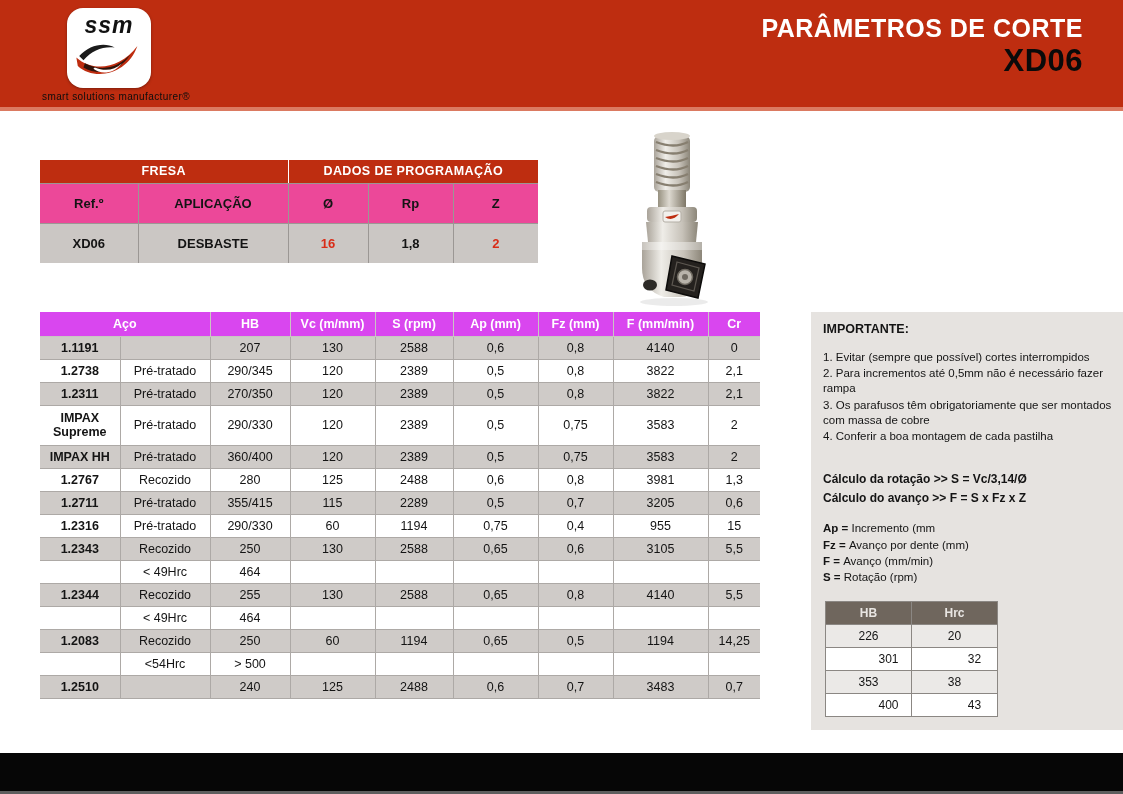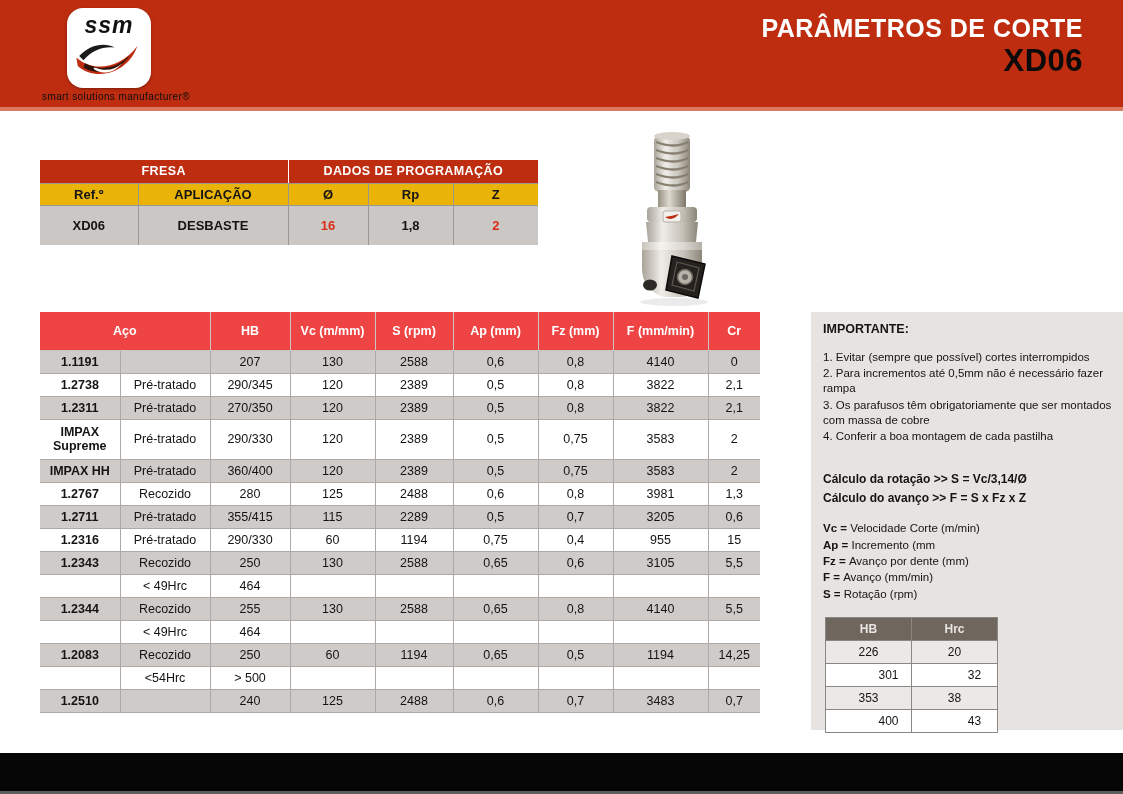--- a/index.html
+++ b/index.html
@@ -23,31 +23,31 @@
   .doc-model { color:#0a0a0a; font-weight:bold; font-size:31px; letter-spacing:.5px; line-height:1.15; }
 
   
   .params { position:absolute; left:40px; top:160px; border-collapse:collapse; table-layout:fixed; }
   .params td { text-align:center; vertical-align:middle; border:1px solid #9B9794; font-size:13px; }
   .params tr:first-child td { border-top:none; }
   .params td:first-child { border-left:none; }
   .params tr:last-child td { border-bottom:none; }
   .params td:last-child { border-right:none; }
   .params .grp { background:#BE2D10; color:#ffffff; font-weight:bold; height:23px; font-size:12.5px; letter-spacing:.4px; border-color:#ffffff; border-bottom:1px solid #9B9794;}
-  .params .hdr { height:22px; font-weight:bold; background:#eab308; }
+  .params .hdr { height:40px; font-weight:bold; background:#ec4899; }
   .params .val { height:40px; font-weight:bold; background:#CBC7C4; }
   .params .red { color:#D92C17; }
 
   
   .tool { position:absolute; left:600px; top:122px; }
 
   
   .main-table { position:absolute; left:40px; top:312px; border-collapse:collapse; table-layout:fixed; width:720px; }
   .main-table td { border:1px solid #ADA9A6; text-align:center; vertical-align:middle; font-size:12.5px; height:23px; padding:1px 2px; }
-  .main-table thead td { background:#ef4444; color:#ffffff; font-weight:bold; height:38px; border-color:#C9C5C2; border-top:none; }
+  .main-table thead td { background:#d946ef; color:#ffffff; font-weight:bold; height:24px; border-color:#C9C5C2; border-top:none; }
   .main-table td:first-child { border-left:none; }
   .main-table td:last-child { border-right:none; }
   .main-table tr.white td { background:#ffffff; }
   .main-table tr.gray td { background:#CFCBC8; }
   .main-table tr.tall td { height:40px; }
   .main-table td.bold { font-weight:bold; }
 
   
   .info-panel { position:absolute; left:811px; top:312px; width:317px; height:418px; background:#E6E3E0; padding:10px 12px; }
   .info-title { font-size:12.5px; font-weight:bold; margin-bottom:14px; }
@@ -360,21 +360,20 @@
   <div class="note">2.  Para incrementos até 0,5mm não é necessário fazer rampa</div>
   <div class="note">3.  Os parafusos têm obrigatoriamente que ser montados com massa de cobre</div>
   <div class="note">4.  Conferir a boa montagem de cada pastilha</div>
 
   <div class="formulas">
     <div class="formula"><span>Cálculo da rotação</span><span> &gt;&gt; S = Vc/3,14/Ø</span></div>
     <div class="formula"><span>Cálculo do avanço</span><span> &gt;&gt; F = S x Fz x Z</span></div>
   </div>
 
   <div class="legend">
-    <div class="legend-line"><b>Vc = </b><span> Velocidade Corte (m/min)</span></div>
     <div class="legend-line"><b>Ap = </b><span> Incremento (mm</span></div>
     <div class="legend-line"><b>Fz = </b><span> Avanço por dente  (mm)</span></div>
     <div class="legend-line"><b>F = </b><span>Avanço (mm/min)</span></div>
     <div class="legend-line"><b>S = </b><span>Rotação (rpm)</span></div>
   </div>
 
   <table class="hard-table">
     <thead>
       <tr>
         <td>HB</td>

